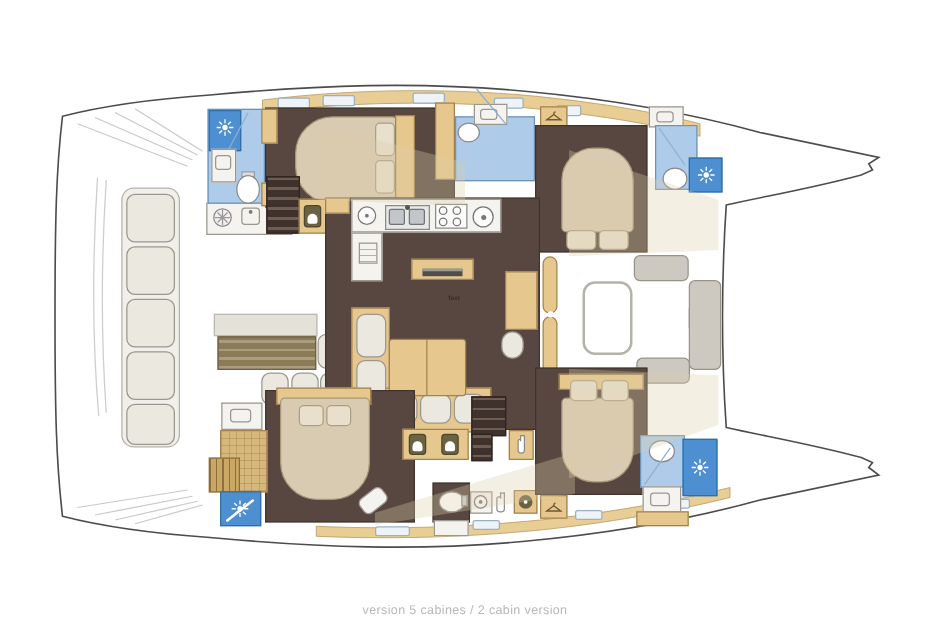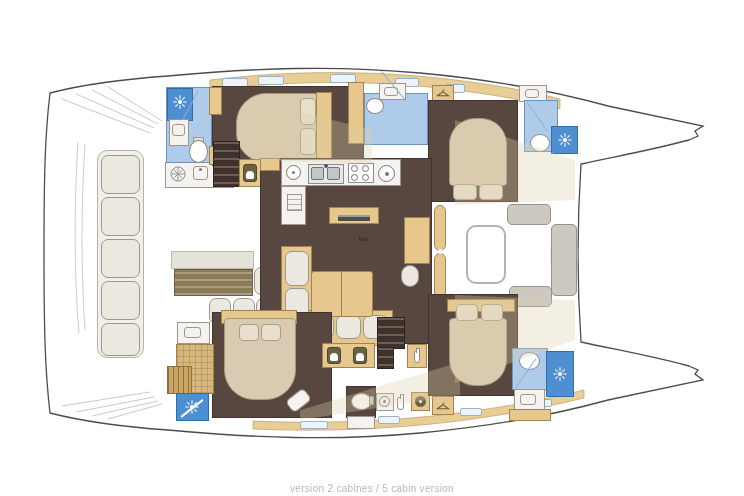--- a/index.html
+++ b/index.html
@@ -305,14 +305,14 @@
     <div class="abs tan" style="left:509px;top:409px;width:42px;height:12px"></div>
   </div>
 
   <div class="layer">
     <div class="ovl" style="left:255px;top:100px;width:117px;height:65px;clip-path:polygon(0 0,100% 46%,100% 100%,0 92%)"></div>
     <div class="ovl" style="left:300px;top:362px;width:160px;height:58px;clip-path:polygon(0 83%,100% 0,100% 57%,0 100%)"></div>
     <div class="ovl" style="left:455px;top:120px;width:120px;height:85px;clip-path:polygon(0 0,100% 47%,100% 94%,0 100%)"></div>
     <div class="ovl" style="left:455px;top:295px;width:120px;height:88px;clip-path:polygon(0 0,100% 6%,100% 51%,0 100%)"></div>
   </div>
 
-  <div class="caption">version 2 cabines / 5 cabin version</div>
+  <div class="caption">version 5 cabines / 2 cabin version</div>
 </div>
 
 </body></html>

